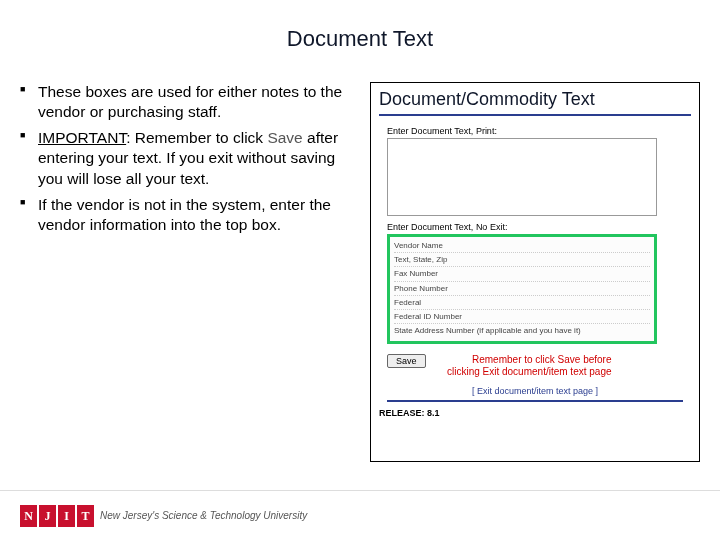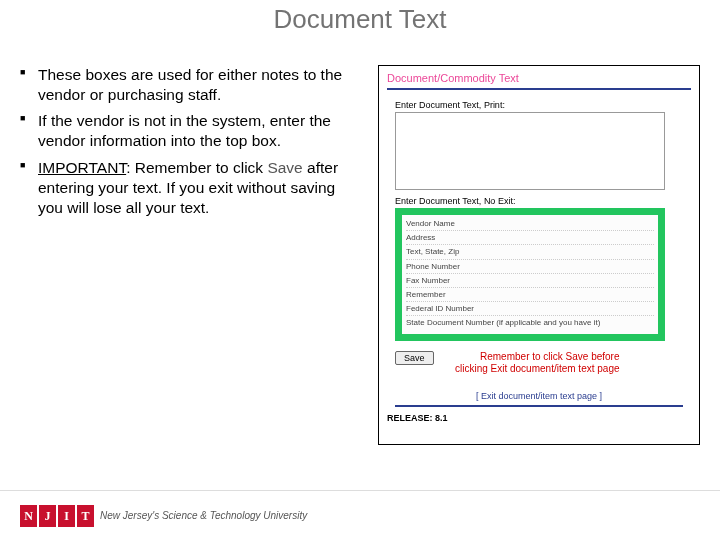--- a/index.html
+++ b/index.html
@@ -6,30 +6,30 @@
   body {
     width: 720px;
     height: 540px;
     background: #fff;
     font-family: Arial, Helvetica, sans-serif;
     position: relative;
     overflow: hidden;
   }
   .slide-title {
     text-align: center;
-    font-size: 26px;
+    font-size: 22px;
     font-weight: 400;
-    color: #737373;
-    padding-top: 4px;
+    color: #0f172a;
+    padding-top: 26px;
     font-family: Arial, sans-serif;
   }
   .content-row {
     display: flex;
     padding: 30px 20px 0 20px;
-    gap: 18px;
+    gap: 10px;
   }
   .left-col {
     flex: 0 0 340px;
   }
   .bullets {
     list-style: none;
   }
   .bullets li {
     position: relative;
     padding-left: 18px;
@@ -51,22 +51,22 @@
   .right-col {
     flex: 1;
     border: 1px solid #000;
     background: #fff;
     padding: 6px 8px;
     position: relative;
     height: 380px;
     font-family: Verdana, Arial, sans-serif;
   }
   .panel-title {
-    font-size: 11px;
-    color: #ec4899;
+    font-size: 18px;
+    color: #0f172a;
     margin-bottom: 4px;
   }
   .panel-rule {
     border: none;
     border-top: 2px solid #2a3d8f;
     margin-bottom: 10px;
   }
   .section-label {
     font-size: 9px;
     font-weight: normal;
@@ -76,21 +76,21 @@
   .textbox {
     margin-left: 8px;
     width: 270px;
     height: 78px;
     border: 1px solid #999;
     background: #fff;
     margin-bottom: 6px;
   }
   .fields {
     margin-left: 8px;
-    border: 7px solid #22c55e;
+    border: 3px solid #22c55e;
     width: 270px;
     padding: 2px 4px 4px 4px;
     background: #fcfcfc;
   }
   .fields div {
     font-size: 8px;
     color: #444;
     line-height: 1.4;
     border-bottom: 1px dotted #ccc;
     padding: 1px 0;
@@ -114,21 +114,21 @@
     font-size: 10px;
     color: #d00000;
     width: 170px;
     text-align: right;
     line-height: 1.2;
   }
   .exit-link {
     font-size: 9px;
     color: #2a3d8f;
     text-align: center;
-    margin-top: 16px;
+    margin-top: 8px;
   }
   .bottom-rule {
     border: none;
     border-top: 2px solid #2a3d8f;
     margin: 4px 8px;
   }
   .release {
     font-size: 9px;
     font-weight: bold;
     color: #000;
@@ -184,44 +184,43 @@
 </head>
 <body>
 
 <div class="slide-title">Document Text</div>
 
 <div class="content-row">
 
   <div class="left-col">
     <ul class="bullets">
       <li>These boxes are used for either notes to the vendor or purchasing staff.</li>
-      <li>If the vendor is not in the system, enter the vendor information into the top box.</li>
       <li>
         <span class="underline">IMPORTANT</span><span>: Remember to click </span><span class="save-word">Save</span><span> after entering your text.  If you exit without saving you will lose all your text.</span>
       </li>
+      <li>If the vendor is not in the system, enter the vendor information into the top box.</li>
     </ul>
   </div>
 
   <div class="right-col">
     <div class="panel-title">Document/Commodity Text</div>
     <hr class="panel-rule">
 
     <div class="section-label">Enter Document Text, Print:</div>
     <div class="textbox"></div>
 
     <div class="section-label">Enter Document Text, No Exit:</div>
     <div class="fields">
       <div>Vendor Name</div>
-      <div>Address</div>
       <div>Text, State, Zip</div>
+      <div>Fax Number</div>
       <div>Phone Number</div>
-      <div>Fax Number</div>
-      <div>Remember</div>
+      <div>Federal</div>
       <div>Federal ID Number</div>
-      <div>State Document Number (if applicable and you have it)</div>
+      <div>State Address Number (if applicable and you have it)</div>
     </div>
 
     <div class="save-row">
       <button class="save-btn">Save</button>
       <div class="callout">Remember to click Save before clicking Exit document/item text page</div>
     </div>
     <div class="exit-link">[ Exit document/item text page ]</div>
     <hr class="bottom-rule">
     <div class="release">RELEASE: 8.1</div>
   </div>

